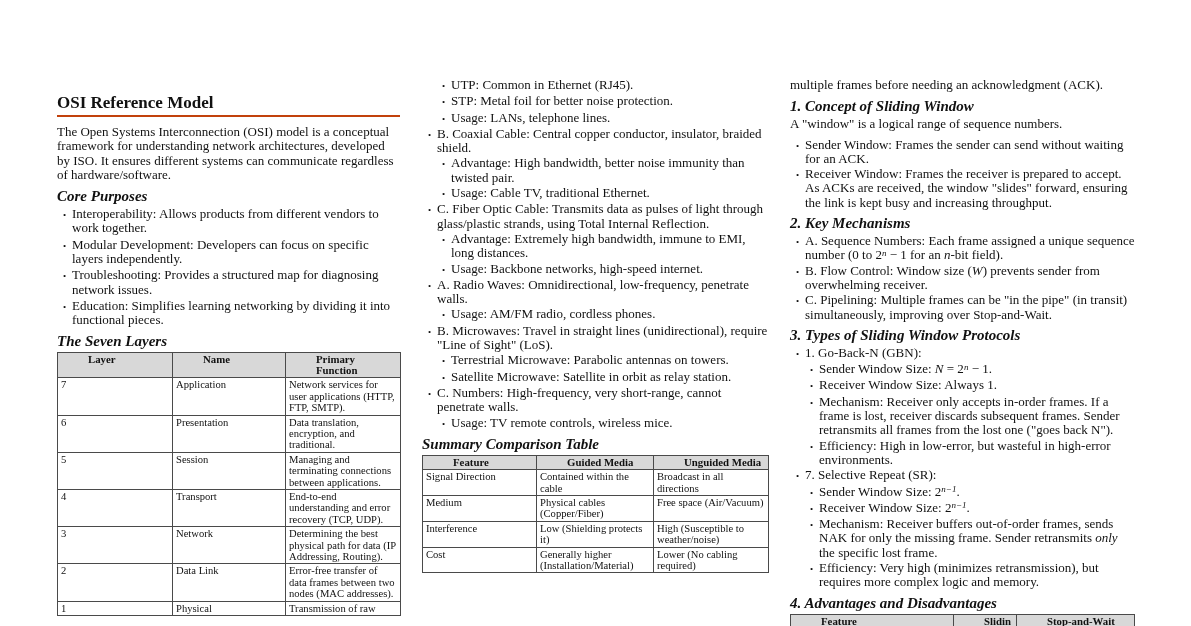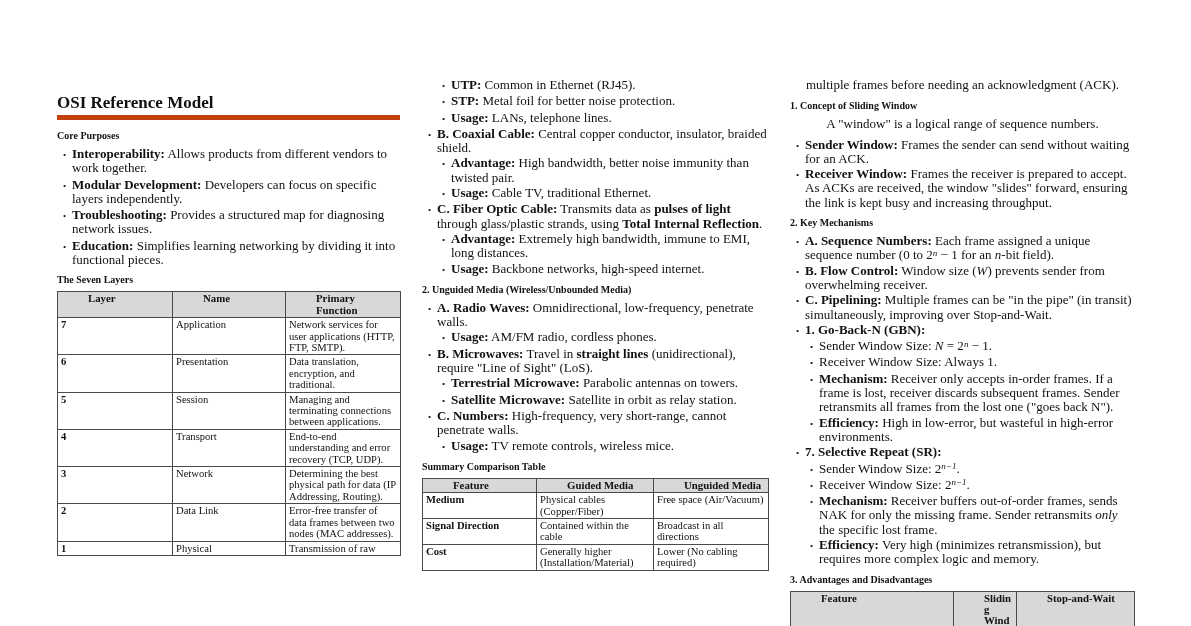--- a/index.html
+++ b/index.html
@@ -7,43 +7,44 @@
     width:1191px;height:626px;overflow:hidden;background:#ffffff;color:#111111;
     font-family:"Liberation Serif","DejaVu Serif",serif;
     font-size:13px;line-height:14.3px;
   }
   .page{display:flex;gap:22px;padding:78px 56px 0 57px;box-sizing:border-box;}
   .col{flex:none;}
   .col-left{width:343px}
   .col-mid{width:346px}
   .col-right{width:345px}
   .h2{font-size:17px;line-height:19px;font-weight:bold;margin:15px 0 8px 0;
-      padding-bottom:3px;border-bottom:5px solid #c2410c;}
-  .h3{font-size:10px;line-height:16px;font-weight:bold;margin:5px 0 3px 0;}
-  p.para{margin:0 0 6px 0;text-align:center;}
+      padding-bottom:3px;border-bottom:2px solid #c2410c;}
+  .h3{font-size:15px;line-height:16px;font-weight:bold;margin:5px 0 3px 0;font-style:italic;}
+  p.para{margin:0 0 6px 0;}
   .li{display:flex;align-items:flex-start;margin:0 0 2px 0;}
   .col-mid .li,.col-right .li{margin-bottom:1px;}
   .li.l1{margin-left:6px}
   .li.l2{margin-left:20px}
   .mk{flex:none;width:9px;font-size:9px;line-height:inherit;padding-top:1px;}
   .tx{flex:1;min-width:0;}
-  .b{font-weight:bold}
+  .b{font-weight:normal}
   .i{font-style:italic}
   sup{font-size:9px;line-height:0;position:relative;top:-3.5px;vertical-align:baseline;}
   table.tbl{border-collapse:collapse;table-layout:fixed;margin-top:2px;}
   .tbl th,.tbl td{border:1px solid #4a4a4a;padding:1px 3px;vertical-align:top;
       text-align:left;font-size:10.6px;line-height:11.4px;word-wrap:break-word;}
   .tbl th{background:#d8d8d8;font-weight:bold;font-size:10.8px;padding-left:30px;}
 </style>
 </head>
 <body>
 
 <div class="page" id="page">
     <div class="col col-left">
       <div class="h2">OSI Reference Model</div>
+      <p class="para"><span>The Open Systems Interconnection (OSI) model is a conceptual framework for understanding network architectures, developed by ISO. It ensures different systems can communicate regardless of hardware/software.</span></p>
       <div class="h3">Core Purposes</div>
       <div class="list">
         <div class="li l1">
           <span class="mk">•</span>
           <span class="tx"><span class="b">Interoperability:</span><span> Allows products from different vendors to work together.</span></span>
         </div>
         <div class="li l1">
           <span class="mk">•</span>
           <span class="tx"><span class="b">Modular Development:</span><span> Developers can focus on specific layers independently.</span></span>
         </div>
@@ -141,21 +142,20 @@
         </div>
         <div class="li l2">
           <span class="mk">•</span>
           <span class="tx"><span class="b">Advantage:</span><span> Extremely high bandwidth, immune to EMI, long distances.</span></span>
         </div>
         <div class="li l2">
           <span class="mk">•</span>
           <span class="tx"><span class="b">Usage:</span><span> Backbone networks, high-speed internet.</span></span>
         </div>
       </div>
-      <div class="h3">2. Unguided Media (Wireless/Unbounded Media)</div>
       <div class="list">
         <div class="li l1">
           <span class="mk">•</span>
           <span class="tx"><span class="b">A. Radio Waves:</span><span> Omnidirectional, low-frequency, penetrate walls.</span></span>
         </div>
         <div class="li l2">
           <span class="mk">•</span>
           <span class="tx"><span class="b">Usage:</span><span> AM/FM radio, cordless phones.</span></span>
         </div>
         <div class="li l1">
@@ -188,28 +188,33 @@
         </colgroup>
         <thead>
           <tr>
             <th>Feature</th>
             <th>Guided Media</th>
             <th>Unguided Media</th>
           </tr>
         </thead>
         <tbody>
           <tr>
+            <td class="b">Signal Direction</td>
+            <td>Contained within the cable</td>
+            <td>Broadcast in all directions</td>
+          </tr>
+          <tr>
             <td class="b">Medium</td>
             <td>Physical cables (Copper/Fiber)</td>
             <td>Free space (Air/Vacuum)</td>
           </tr>
           <tr>
-            <td class="b">Signal Direction</td>
-            <td>Contained within the cable</td>
-            <td>Broadcast in all directions</td>
+            <td class="b">Interference</td>
+            <td>Low (Shielding protects it)</td>
+            <td>High (Susceptible to weather/noise)</td>
           </tr>
           <tr>
             <td class="b">Cost</td>
             <td>Generally higher (Installation/Material)</td>
             <td>Lower (No cabling required)</td>
           </tr>
         </tbody>
       </table>
     </div>
     <div class="col col-right">
@@ -234,20 +239,21 @@
         </div>
         <div class="li l1">
           <span class="mk">•</span>
           <span class="tx"><span class="b">B. Flow Control:</span><span> Window size (</span><span class="i">W</span><span>) prevents sender from overwhelming receiver.</span></span>
         </div>
         <div class="li l1">
           <span class="mk">•</span>
           <span class="tx"><span class="b">C. Pipelining:</span><span> Multiple frames can be "in the pipe" (in transit) simultaneously, improving over Stop-and-Wait.</span></span>
         </div>
       </div>
+      <div class="h3">3. Types of Sliding Window Protocols</div>
       <div class="list">
         <div class="li l1">
           <span class="mk">•</span>
           <span class="tx"><span class="b">1. Go-Back-N (GBN):</span></span>
         </div>
         <div class="li l2">
           <span class="mk">•</span>
           <span class="tx"><span>Sender Window Size: </span><span class="i">N</span><span> = 2</span><sup class="i">n</sup><span> − 1.</span></span>
         </div>
         <div class="li l2">
@@ -276,21 +282,21 @@
         </div>
         <div class="li l2">
           <span class="mk">•</span>
           <span class="tx"><span class="b">Mechanism:</span><span> Receiver buffers out-of-order frames, sends NAK for only the missing frame. Sender retransmits </span><span class="i">only</span><span> the specific lost frame.</span></span>
         </div>
         <div class="li l2">
           <span class="mk">•</span>
           <span class="tx"><span class="b">Efficiency:</span><span> Very high (minimizes retransmission), but requires more complex logic and memory.</span></span>
         </div>
       </div>
-      <div class="h3">3. Advantages and Disadvantages</div>
+      <div class="h3">4. Advantages and Disadvantages</div>
       <table class="tbl" style="width: 344px;">
         <colgroup>
           <col style="width: 163px;">
           <col style="width: 63px;">
           <col style="width: 118px;">
         </colgroup>
         <thead>
           <tr>
             <th>Feature</th>
             <th>Sliding Window</th>

